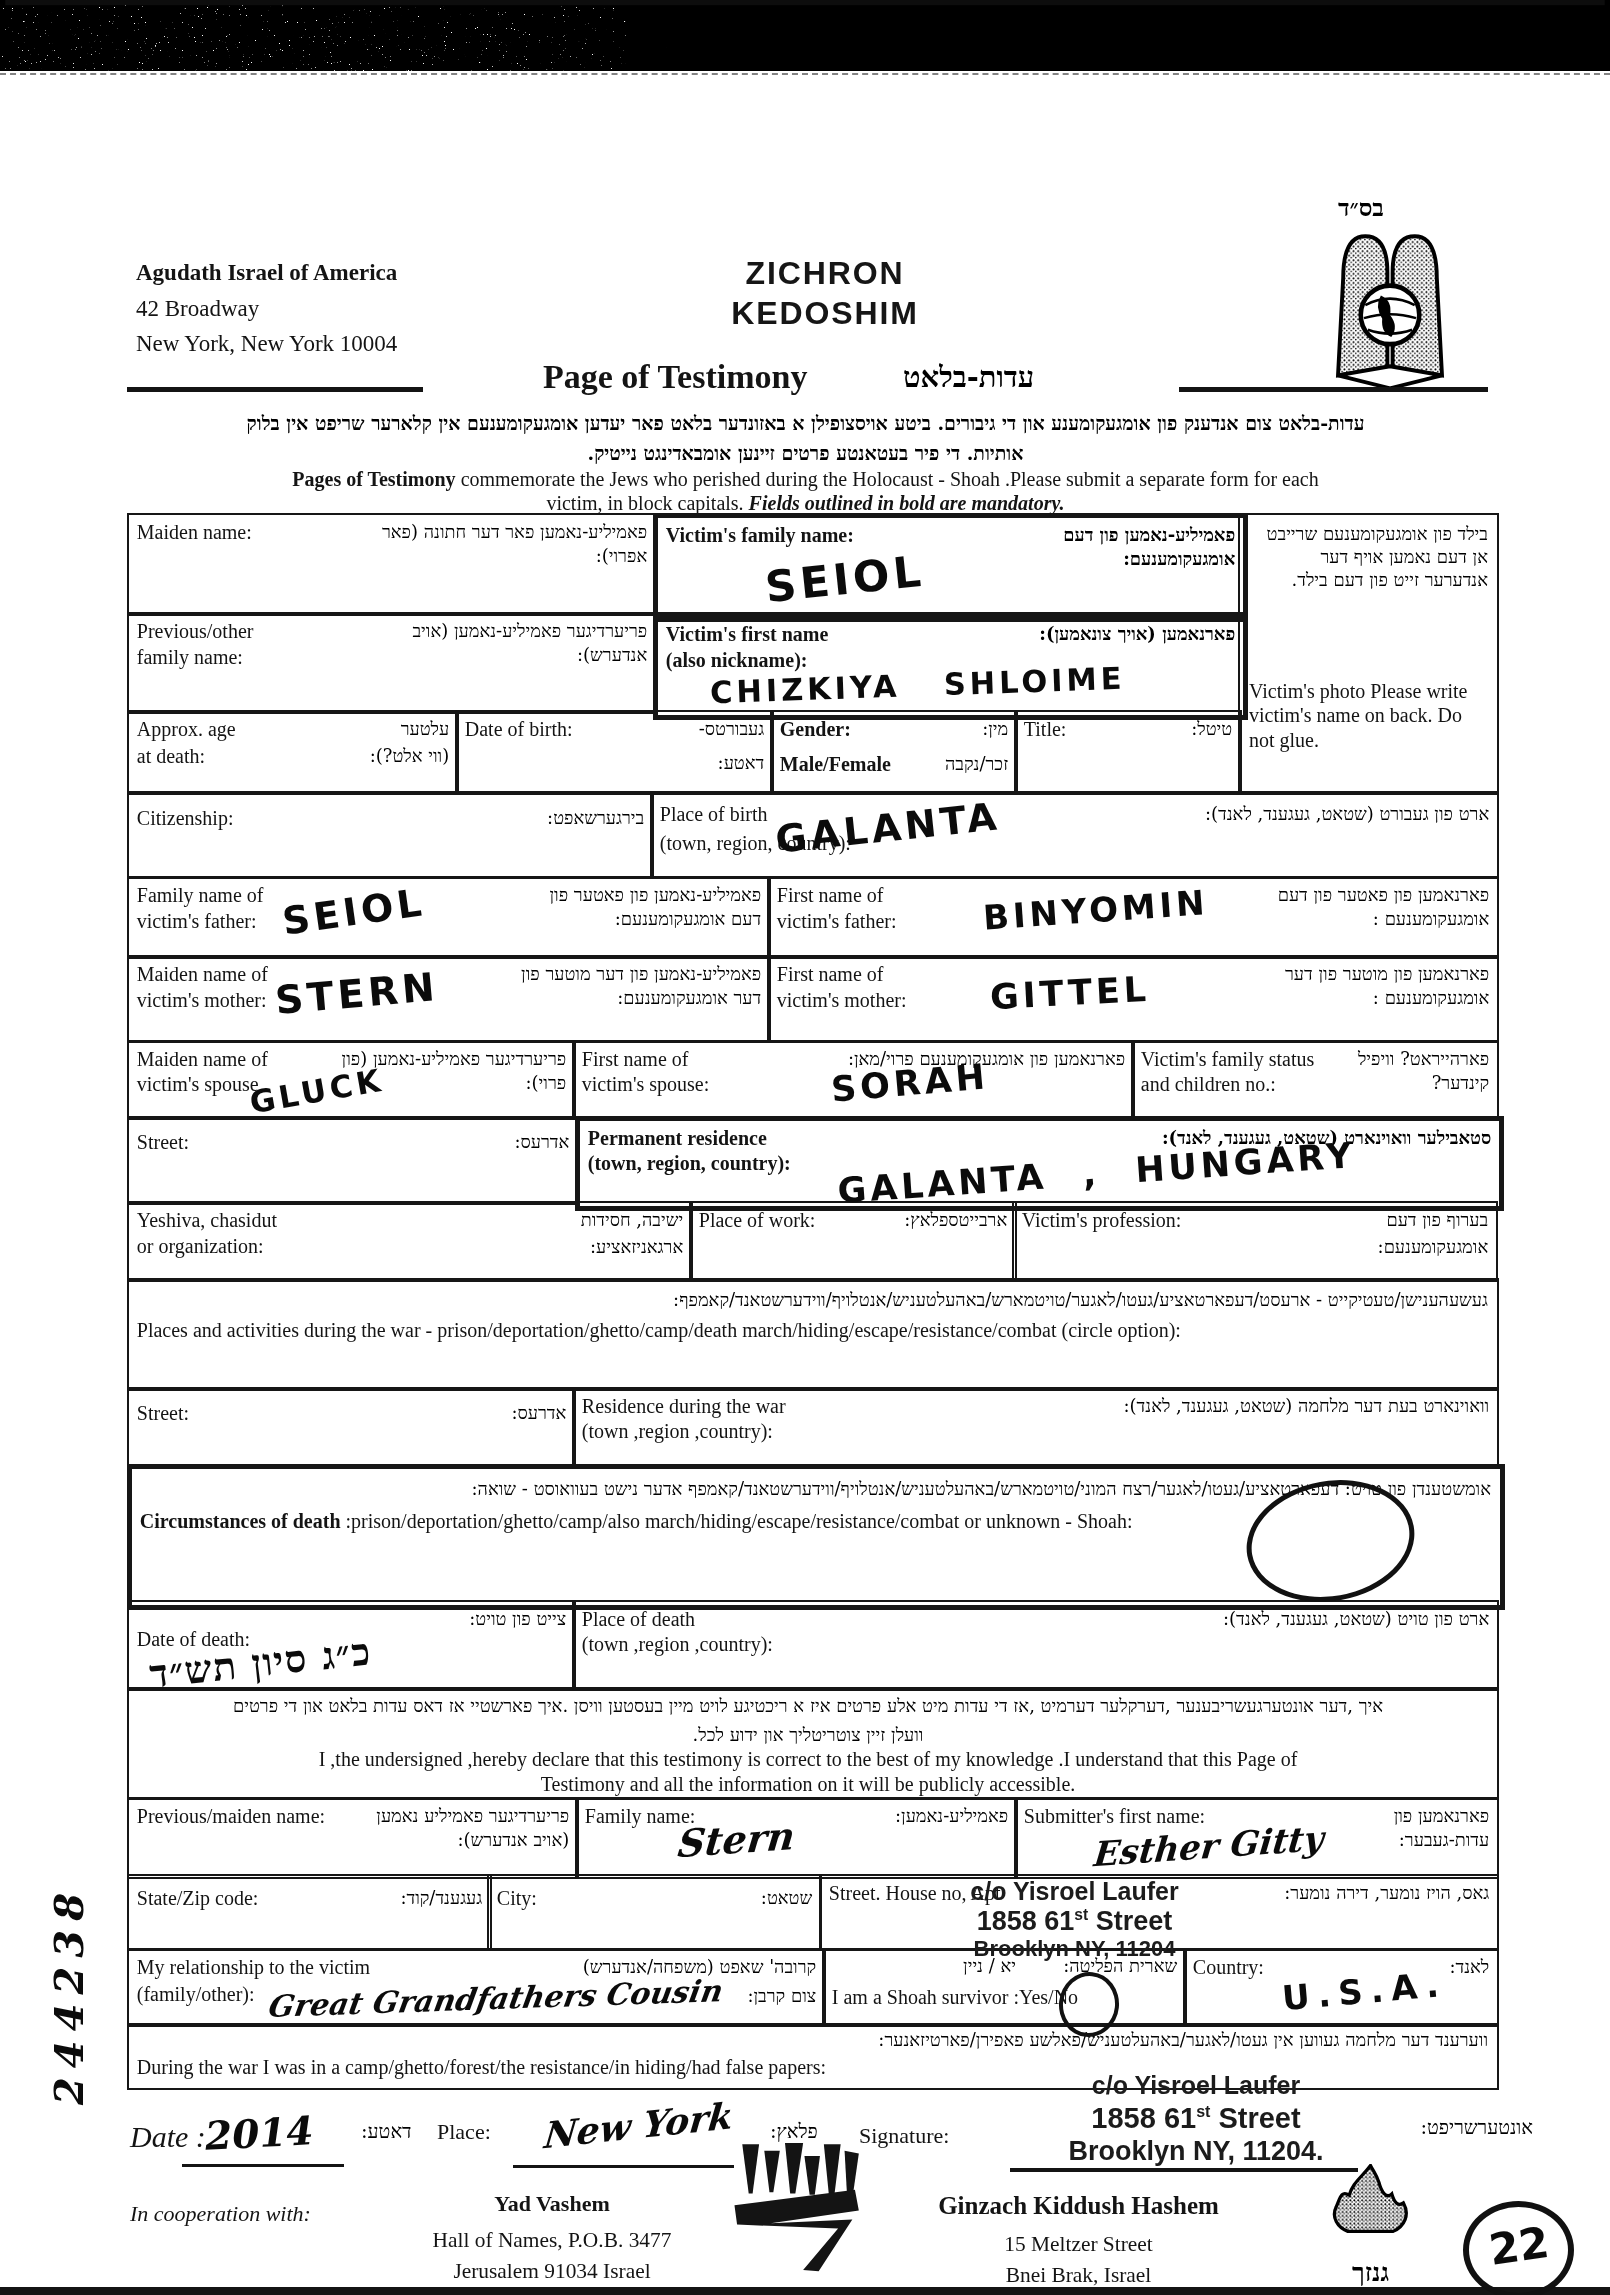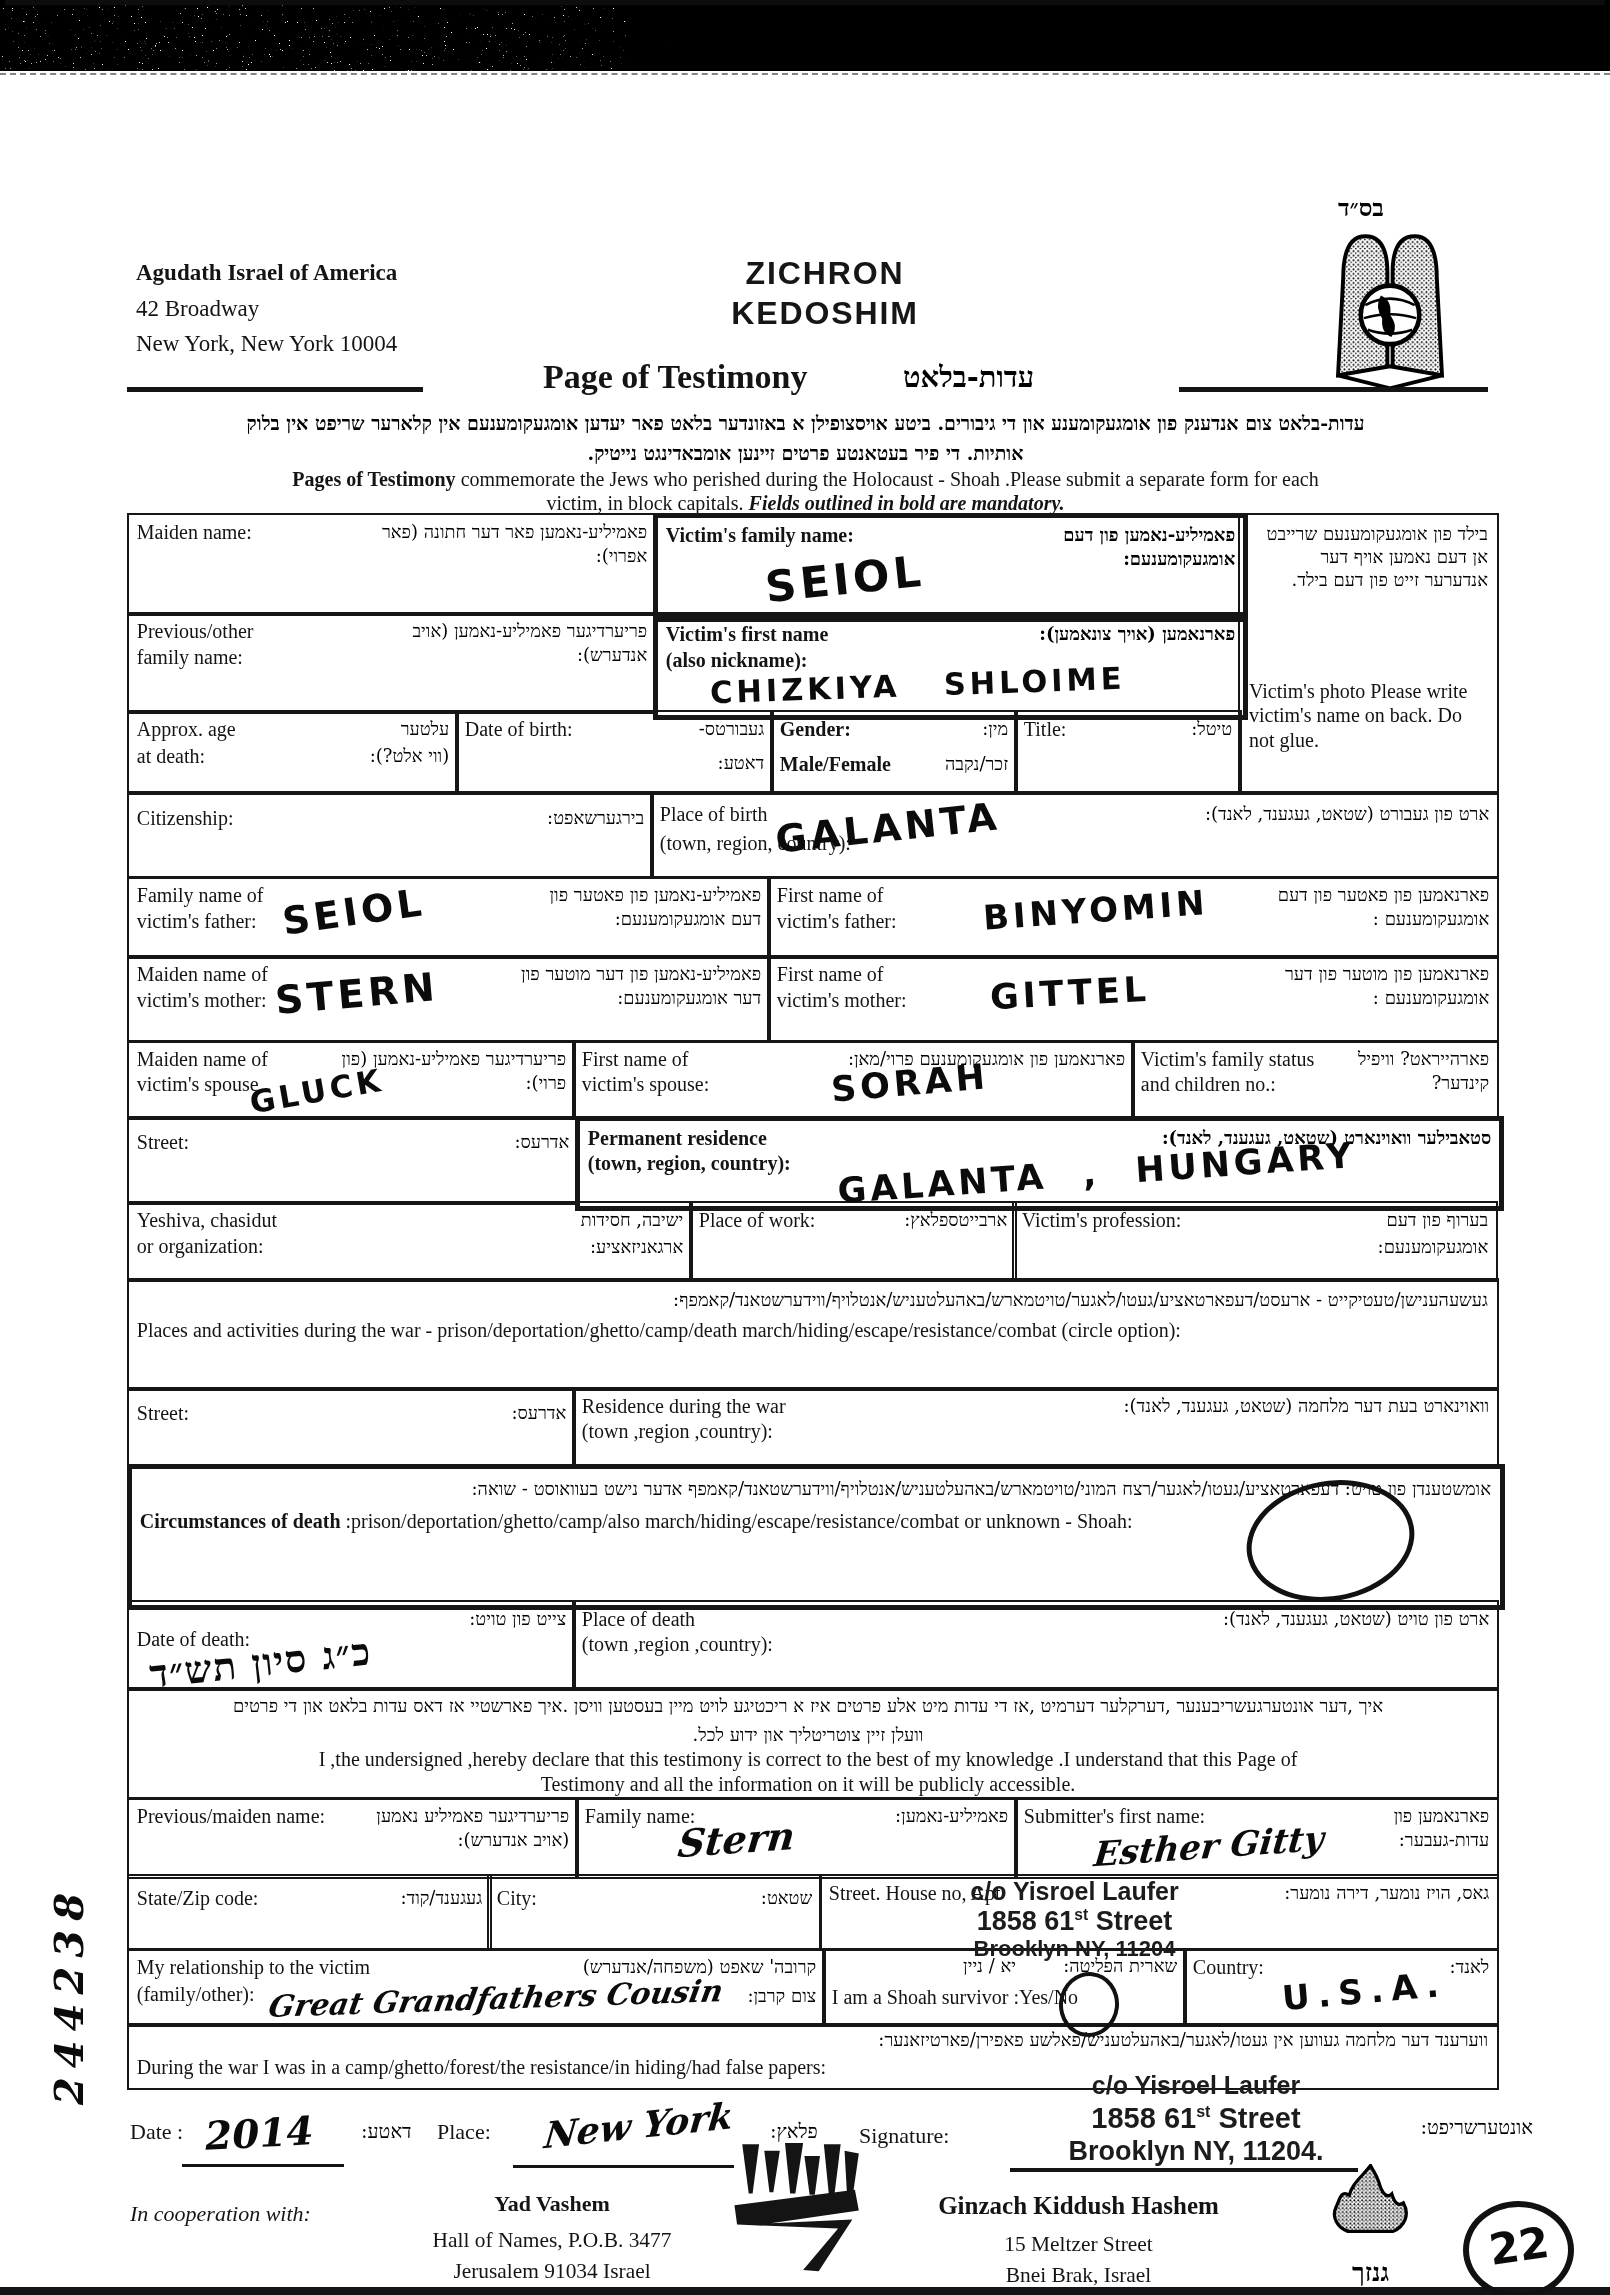--- a/index.html
+++ b/index.html
@@ -302,21 +302,21 @@
     <span class="en lab">Country:</span>
     <span class="yi ryi">לאנד:</span>
     <span class="hand" style="left:97px;top:21px;font-size:34px;letter-spacing:7.8px;transform:rotate(-5deg);">U.S.A.</span>
   </div>
 
   <div class="cell" style="left:127px;top:2023px;width:1368px;height:63px;">
     <span class="yi" style="position:absolute;top:2.6px;right:9px;width:1332px;text-align:right;">ווערענד דער מלחמה געווען אין געטו/לאגער/באהעלטעניש/פאלשע פאפירן/פארטיזאנער:</span>
     <span class="en lab2" style="top:30px;width:1332px;">During the war I was in a camp/ghetto/forest/the resistance/in hiding/had false papers:</span>
   </div>
 
-  <span class="abs en" style="left:130px;top:2119px;font-size:22px;">Date :</span>
+  <span class="abs en" style="left:130px;top:2119px;font-size:30px;font-style:italic;">Date :</span>
   <div class="rule" style="left:182px;top:2164px;width:162px;height:3.2px;"></div>
   <span class="script" style="left:205px;top:2110px;font-size:39px;transform:rotate(-3deg);">2014</span>
   <span class="abs yi" style="left:361px;top:2119px;font-size:19.5px;">דאטע:</span>
   <span class="abs en" style="left:437px;top:2119px;font-size:22px;">Place:</span>
   <div class="rule" style="left:513px;top:2165px;width:221px;height:3.2px;"></div>
   <span class="script" style="left:544px;top:2104px;font-size:36px;transform:rotate(-6deg) skewX(-12deg);">New York</span>
   <span class="abs yi" style="left:770px;top:2119px;font-size:19.5px;">פלאץ:</span>
   <span class="abs en" style="left:859px;top:2123px;font-size:22px;">Signature:</span>
   <div class="rule" style="left:1010px;top:2168px;width:348px;height:3.9px;"></div>
   <span class="abs yi" style="left:1364px;top:2115px;font-size:19.5px;width:169px;text-align:right;">אונטערשריפט:</span>

